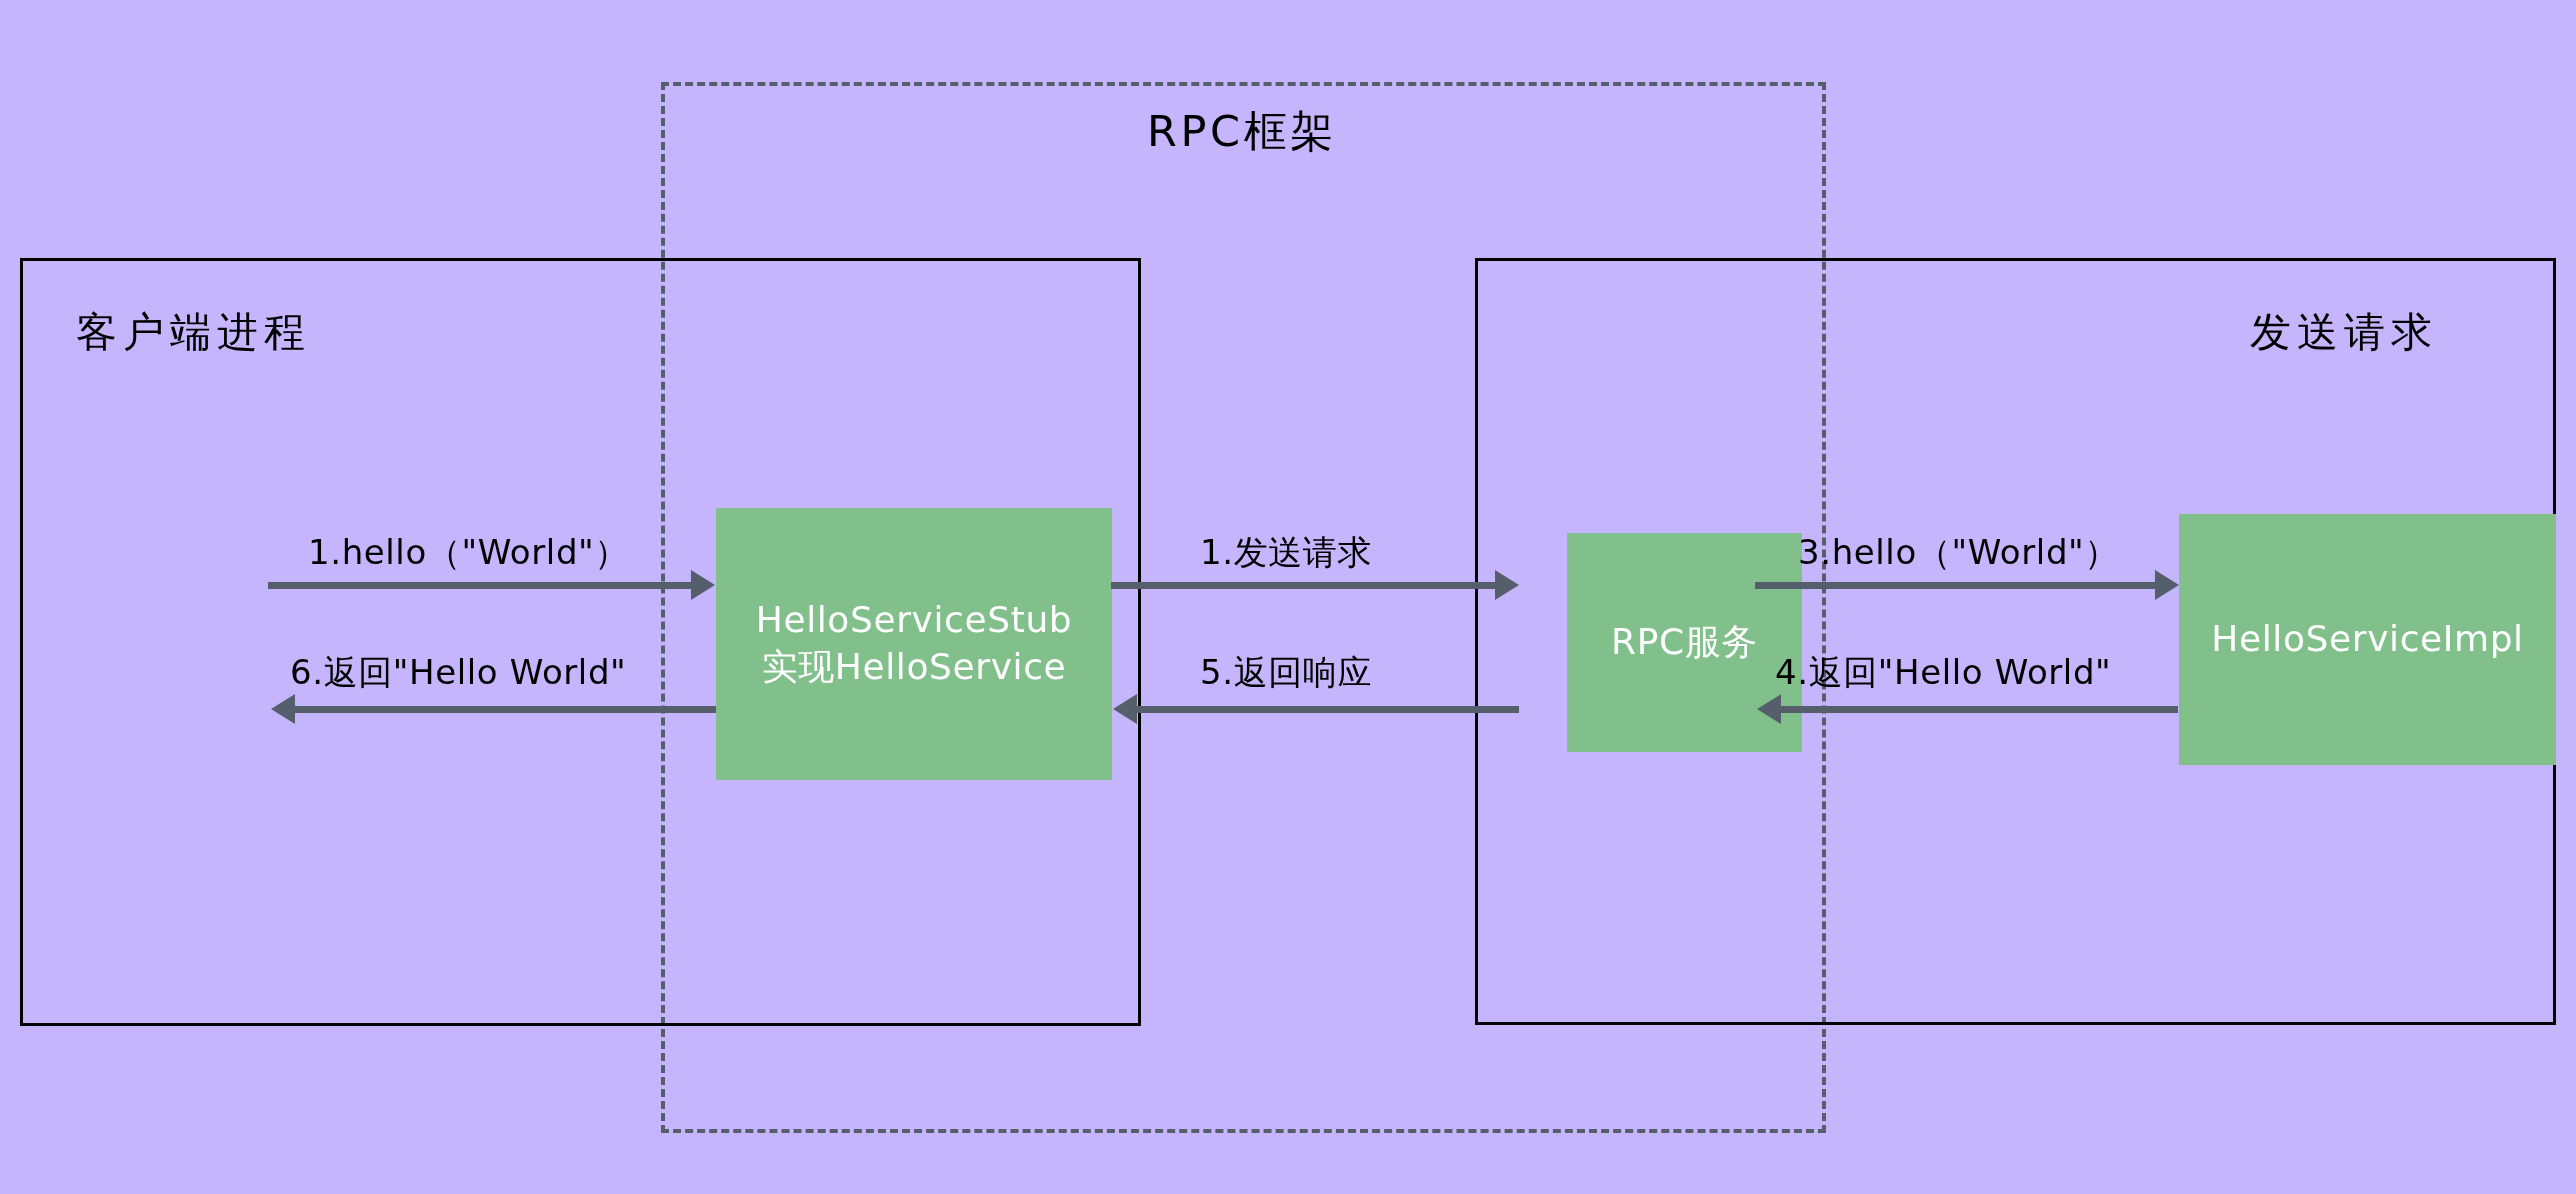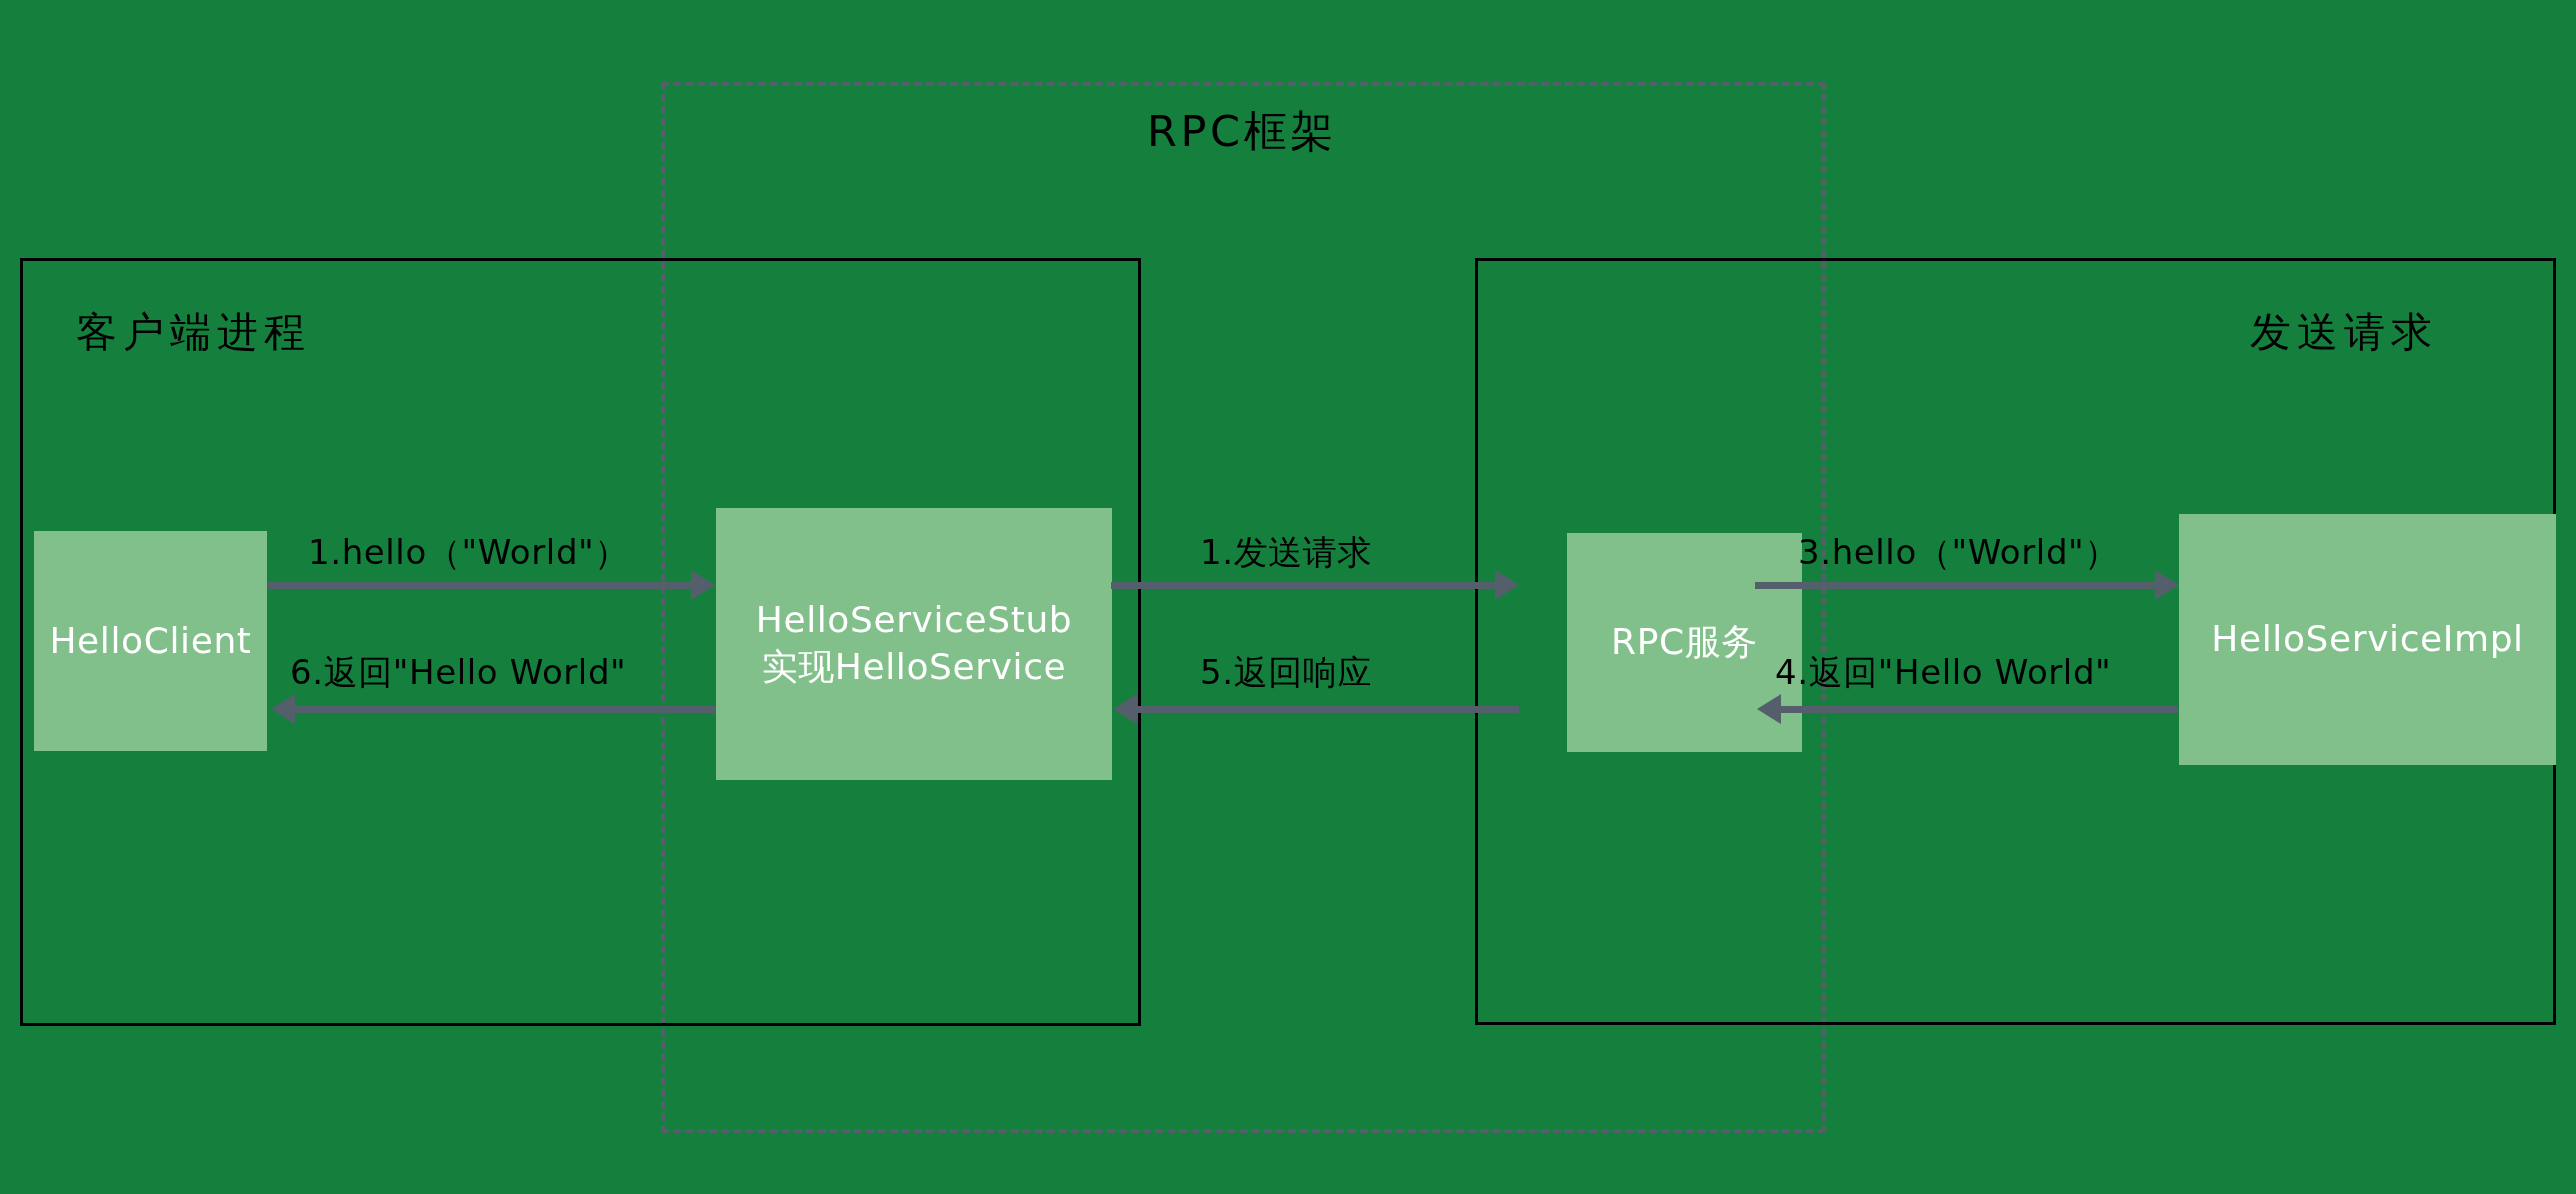--- a/index.html
+++ b/index.html
@@ -7,21 +7,21 @@
     padding: 0;
     background: #ffffff;
   }
   body {
     font-family: "DejaVu Sans", "Liberation Sans", sans-serif;
   }
   #canvas {
     position: relative;
     width: 2576px;
     height: 1194px;
-    background: #15803d;
+    background: #c4b5fd;
     overflow: hidden;
   }
 
   
   .solid-box {
     position: absolute;
     border: 3px solid #000000;
     background: transparent;
     box-sizing: border-box;
   }
@@ -112,23 +112,20 @@
   <div class="dashed-box" style="left:661px; top:82px; width:1165px; height:1051px;"></div>
 
   <div class="frame-title" style="left:1147px; top:103px;">RPC框架</div>
 
   <div class="solid-box" style="left:20px; top:258px; width:1121px; height:768px;"></div>
   <div class="process-label" style="left:60px; top:305px;">客户端进程</div>
 
   <div class="solid-box" style="left:1475px; top:258px; width:1081px; height:767px;"></div>
   <div class="process-label" style="left:2234px; top:305px;">发送请求</div>
 
-  <div class="node" style="left:34px; top:531px; width:233px; height:220px;">
-    <span class="line">HelloClient</span>
-  </div>
 
   <div class="node" style="left:716px; top:508px; width:396px; height:272px;">
     <span class="line">HelloServiceStub</span>
     <span class="line">实现HelloService</span>
   </div>
 
   <div class="node" style="left:1567px; top:533px; width:235px; height:219px;">
     <span class="line">RPC服务</span>
   </div>
 

